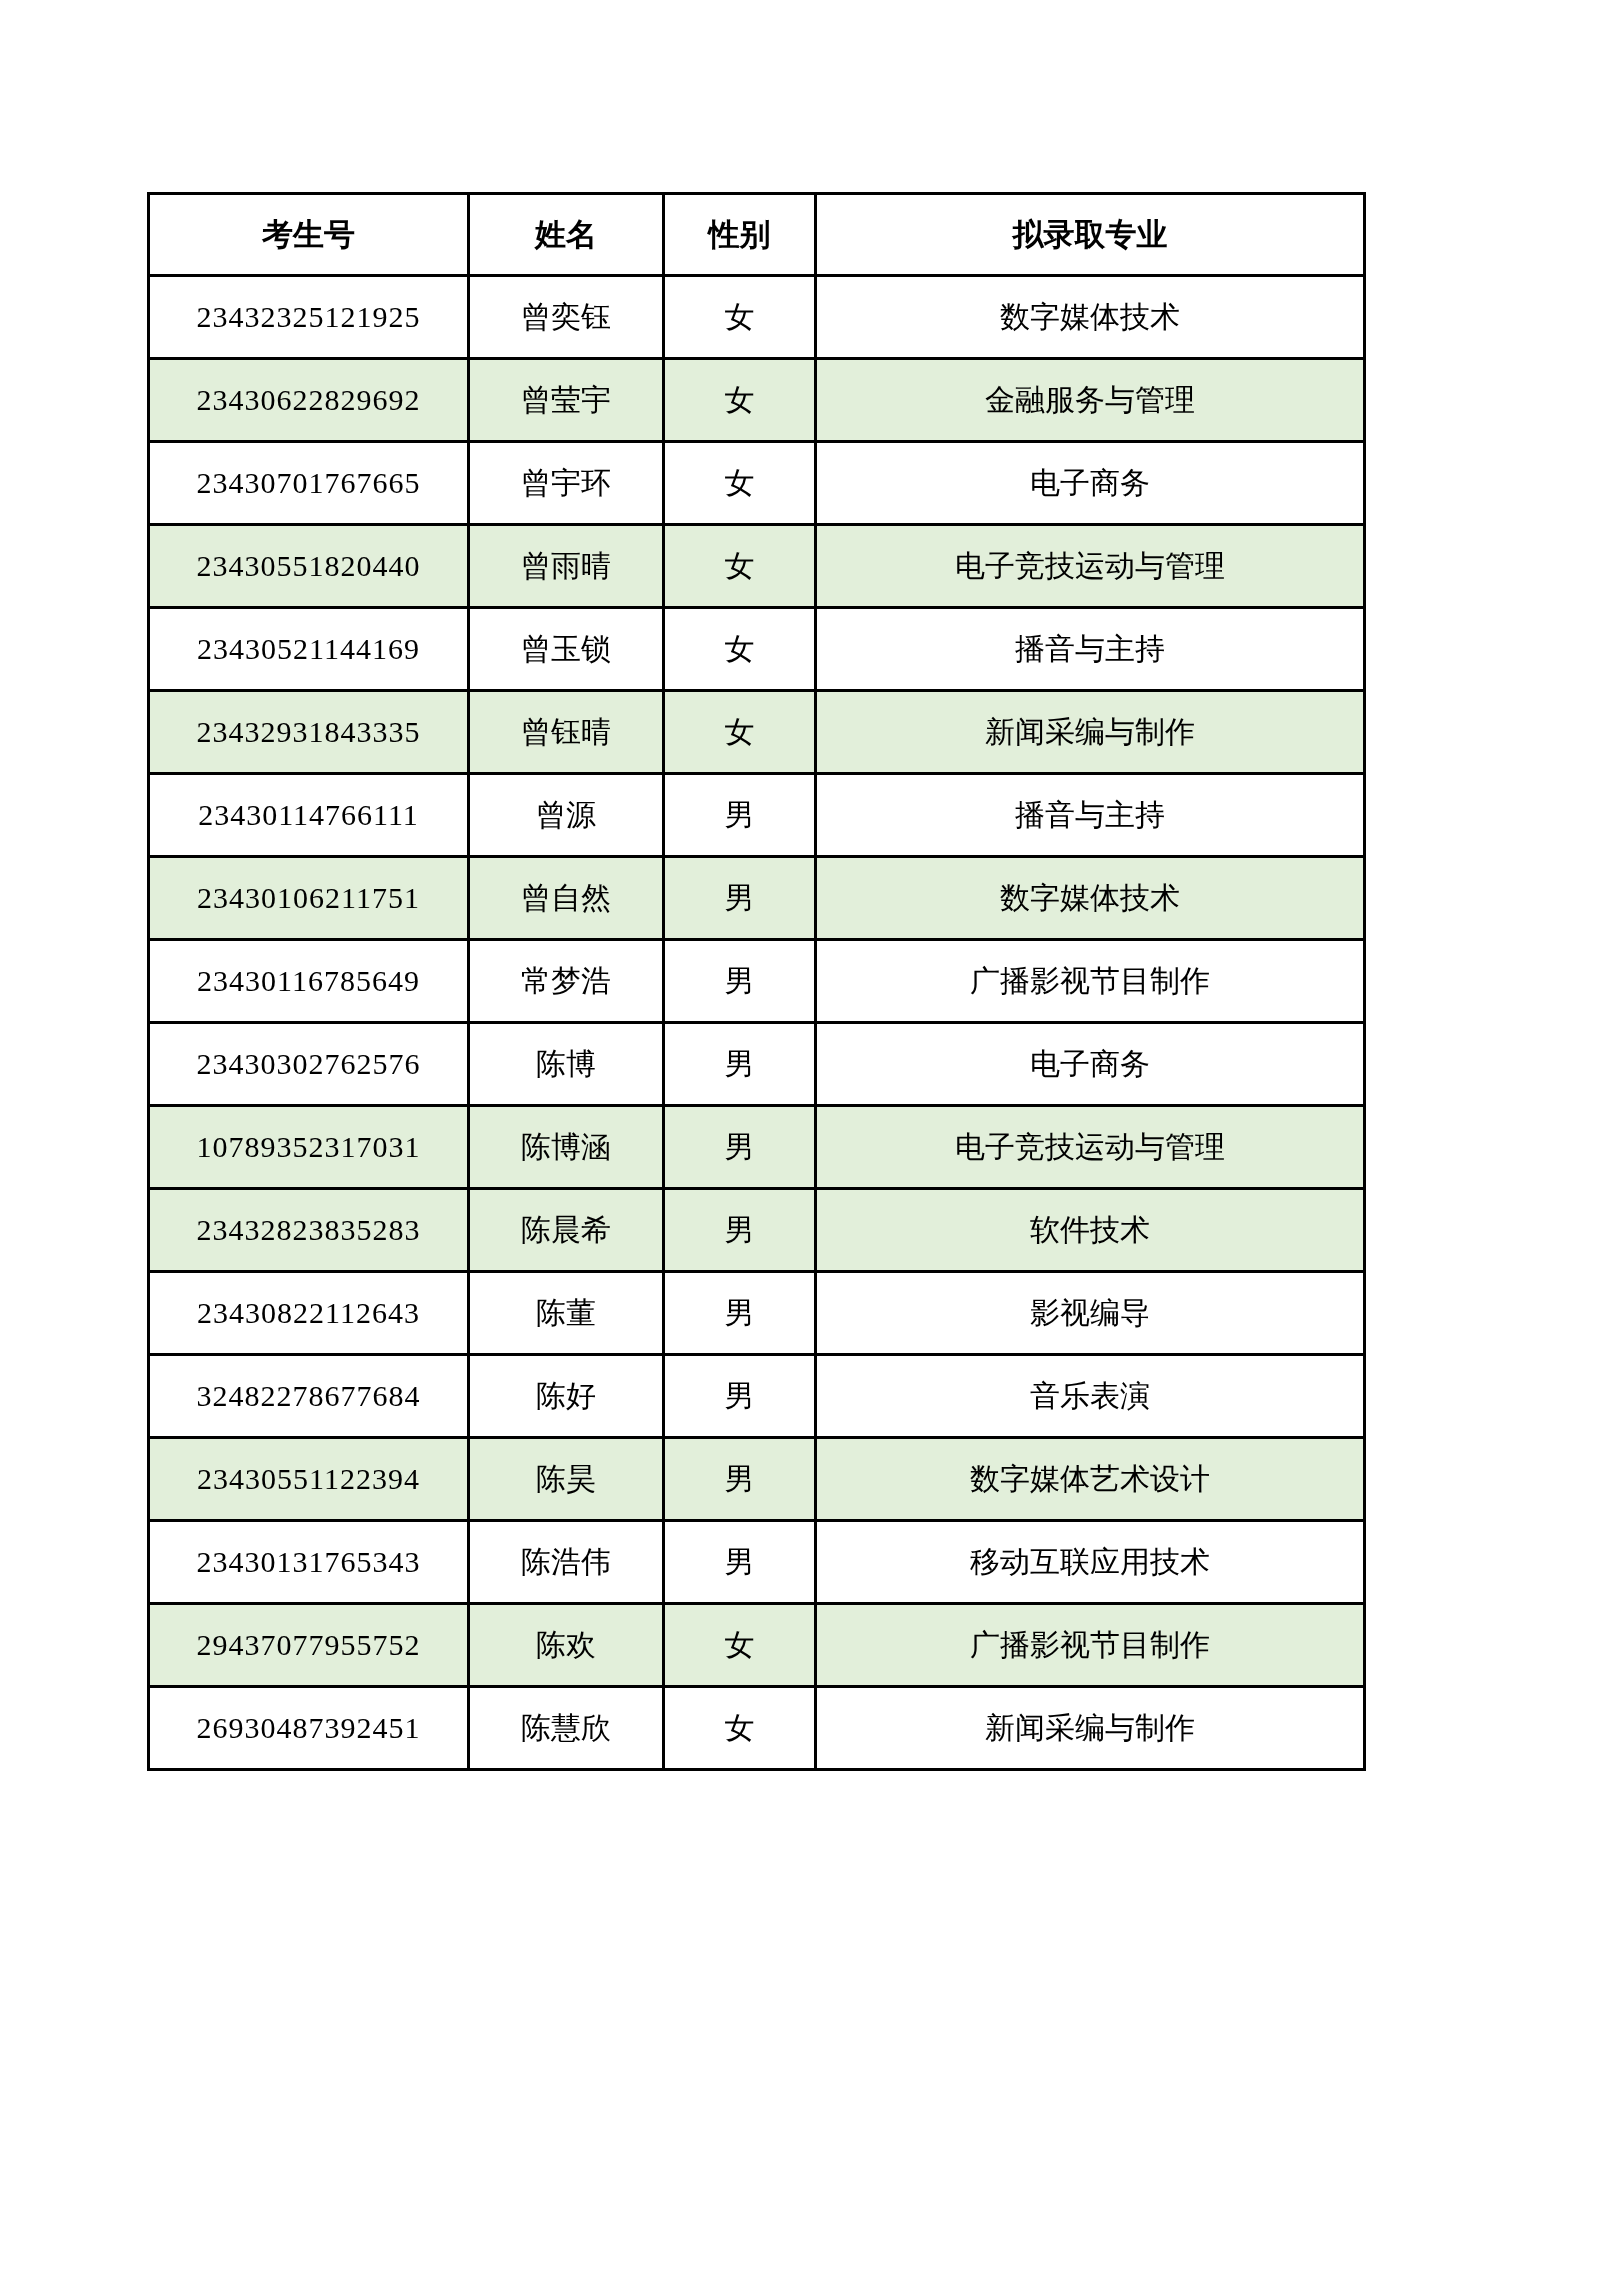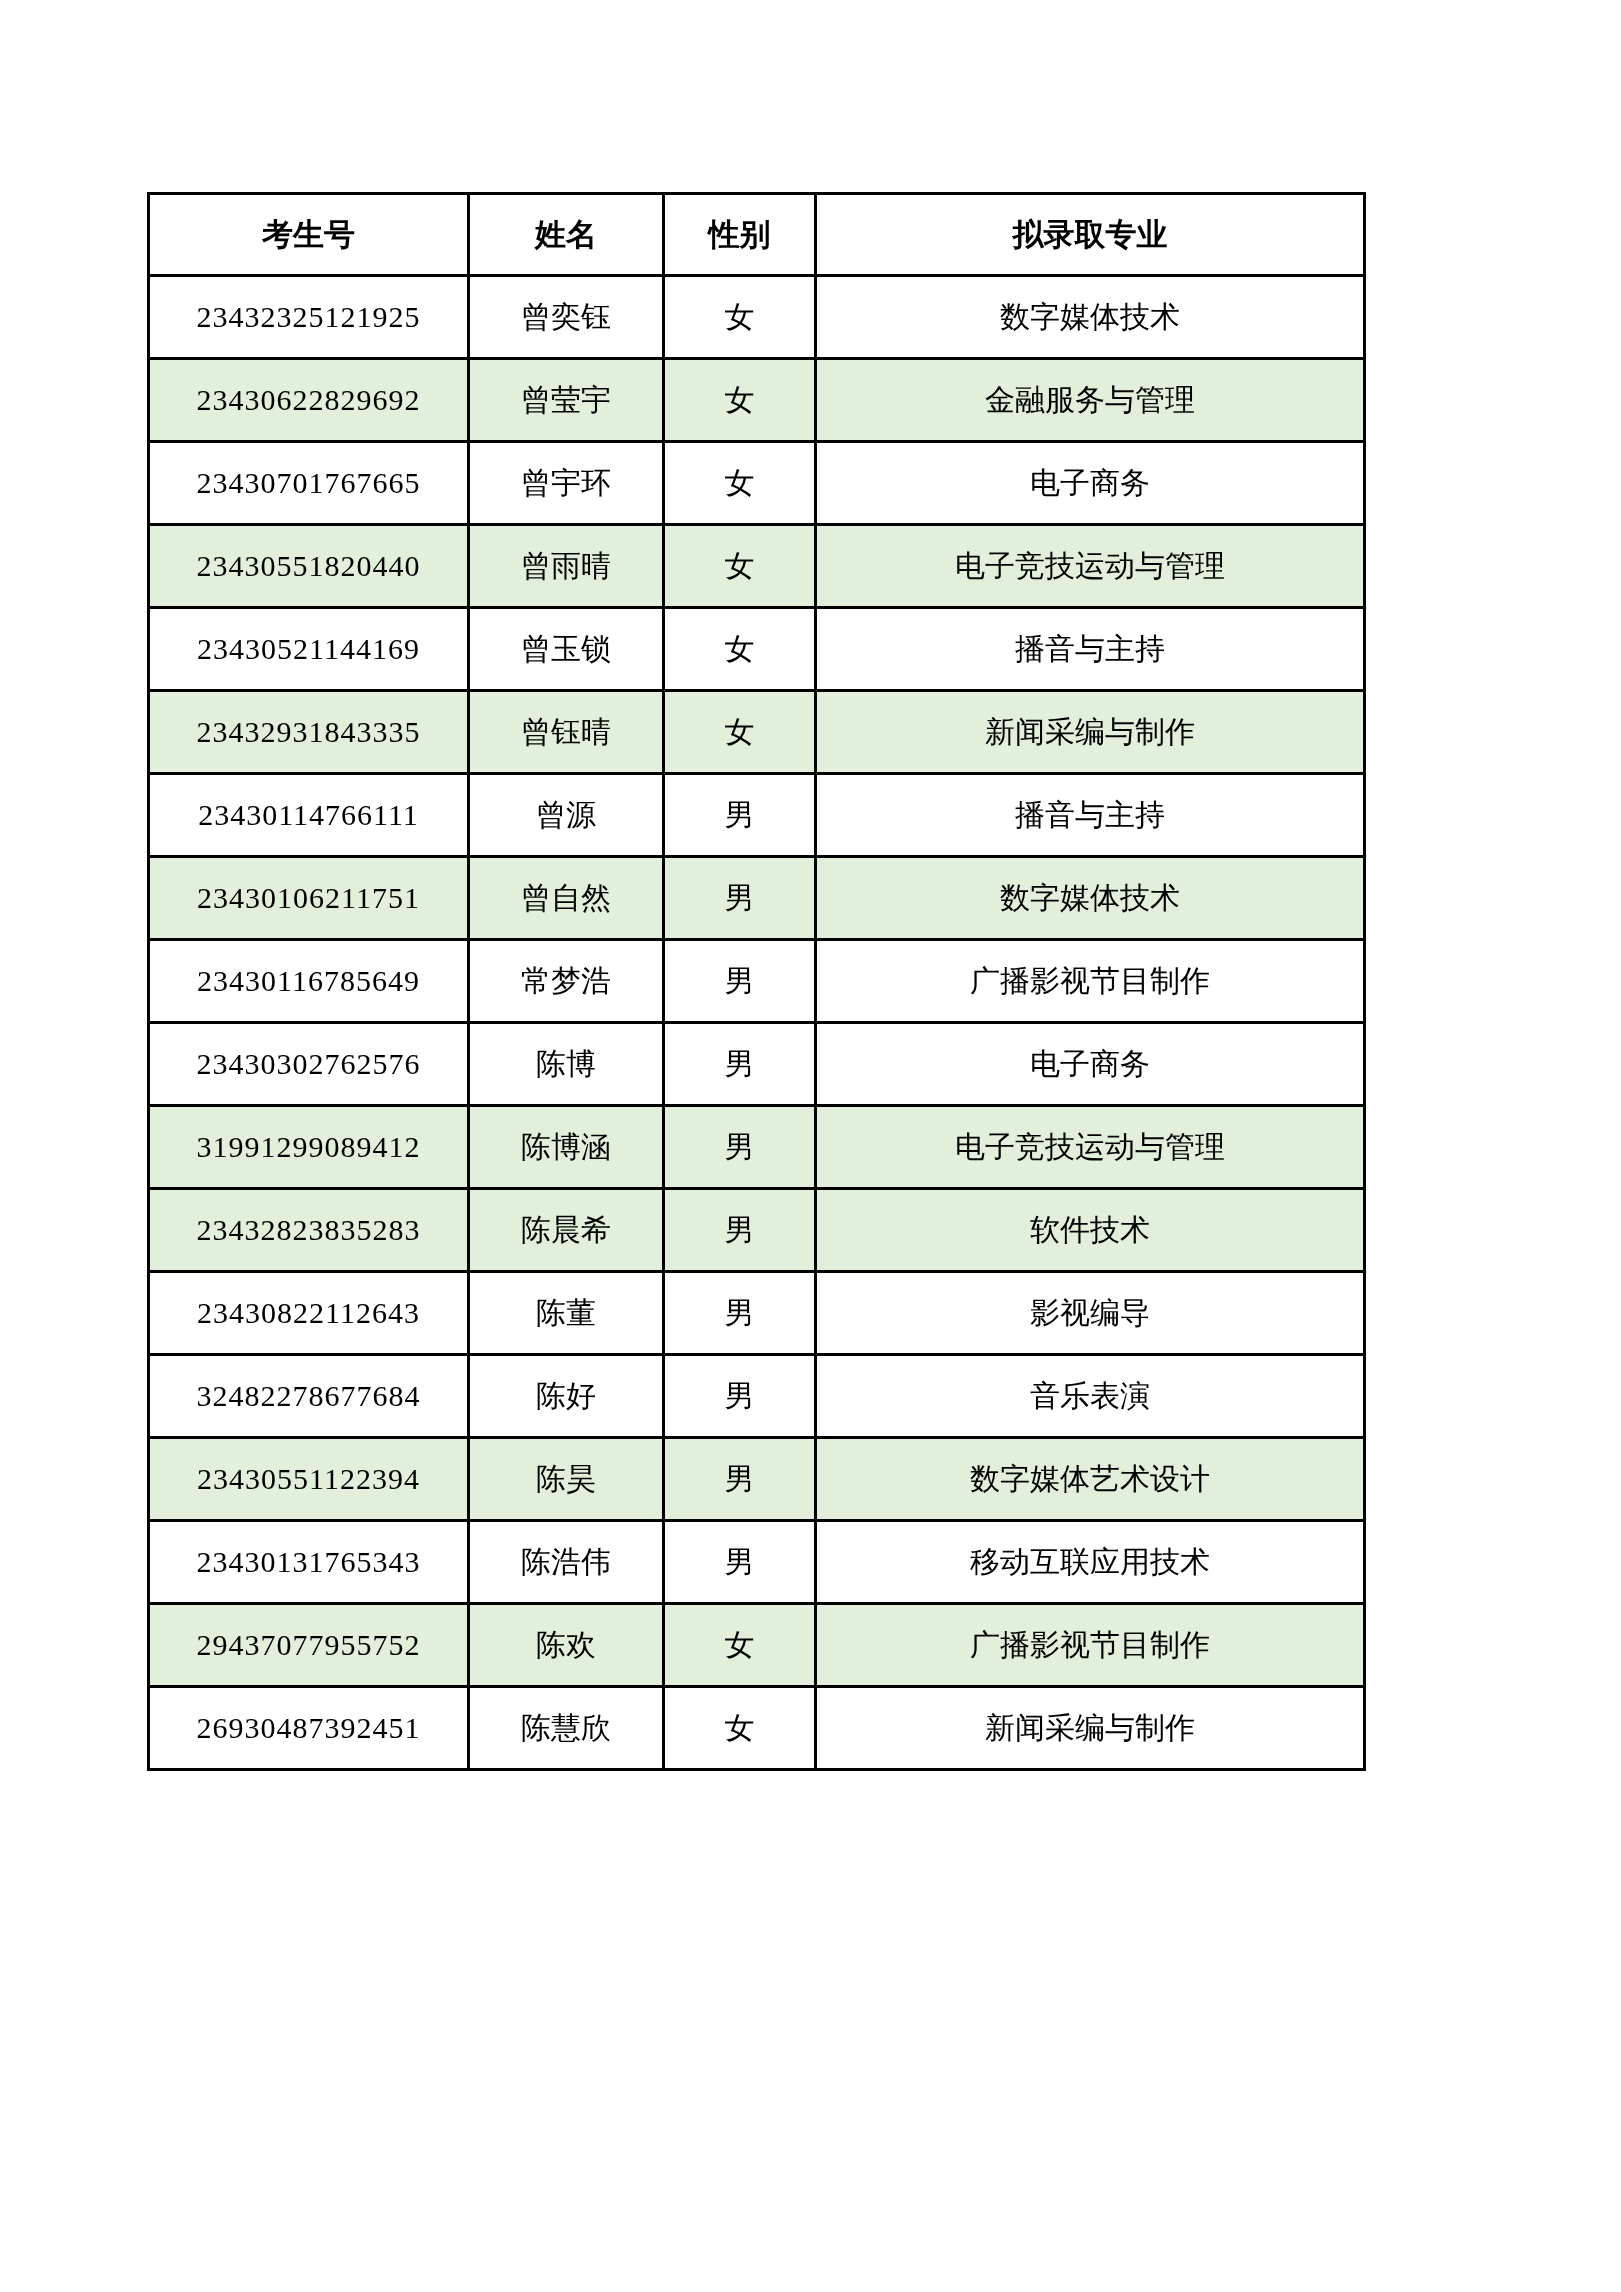--- a/index.html
+++ b/index.html
@@ -130,21 +130,21 @@
           <td>男</td>
           <td>广播影视节目制作</td>
         </tr>
         <tr>
           <td class="num">23430302762576</td>
           <td>陈博</td>
           <td>男</td>
           <td>电子商务</td>
         </tr>
         <tr class="stripe">
-          <td class="num">31991299089412</td>
+          <td class="num">10789352317031</td>
           <td>陈博涵</td>
           <td>男</td>
           <td>电子竞技运动与管理</td>
         </tr>
         <tr class="stripe">
           <td class="num">23432823835283</td>
           <td>陈晨希</td>
           <td>男</td>
           <td>软件技术</td>
         </tr>

